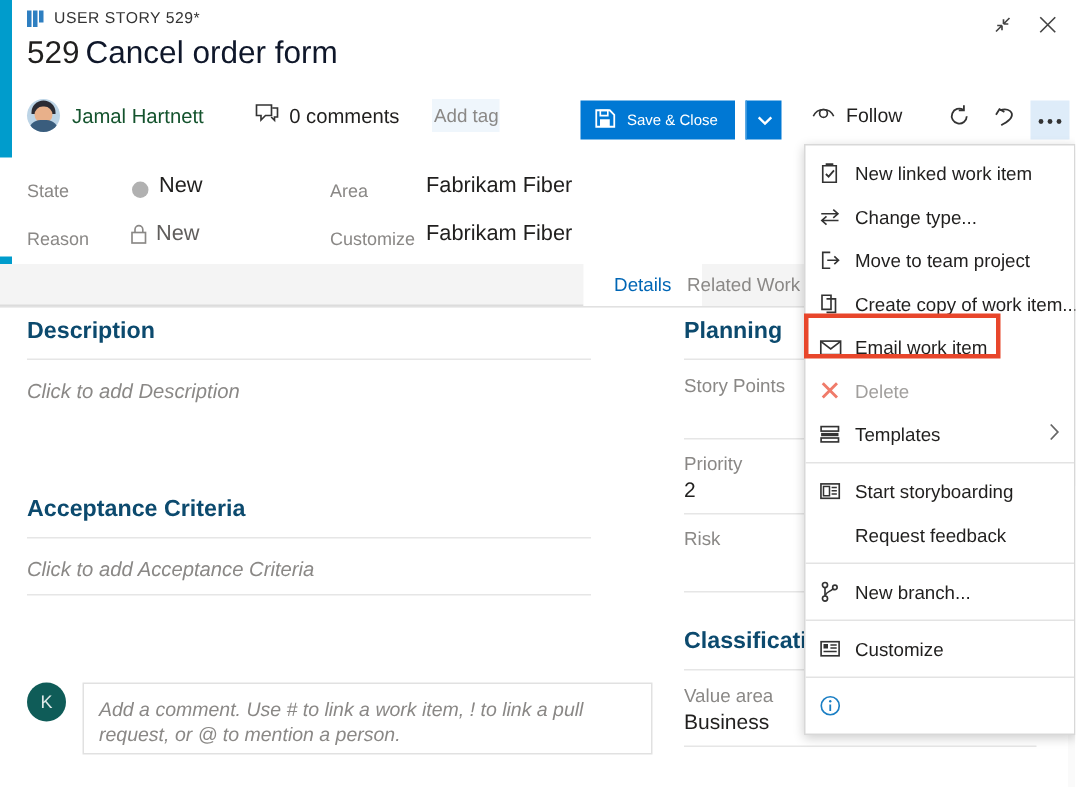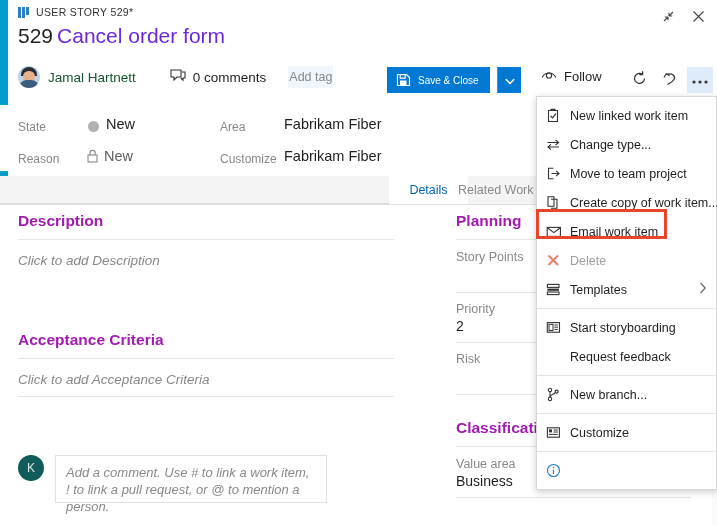--- a/index.html
+++ b/index.html
@@ -24,21 +24,21 @@
   .wi-type{position:absolute;left:18px;top:6px;display:flex;align-items:center;gap:6px;
            font-size:10.5px;letter-spacing:.35px;color:#333;}
   .wi-type-icon{width:12px;height:11px;display:inline-block;position:relative;}
   .wi-type-icon i{position:absolute;top:0;width:3px;height:11px;background:#2e7fc1;}
   .wi-type-icon i:nth-child(1){left:0;}
   .wi-type-icon i:nth-child(2){left:4px;}
   .wi-type-icon i:nth-child(3){left:8px;height:8px;}
 
   .title-row{position:absolute;left:18px;top:24px;display:flex;align-items:baseline;gap:4px;}
   .wi-id{font-size:21px;color:#201f1e;font-weight:400;}
-  .wi-title{font-size:21px;color:#6d28d9;font-weight:400;}
+  .wi-title{font-size:21px;color:#0f172a;font-weight:400;}
 
   
   .sub-row{position:absolute;left:18px;top:66px;display:flex;align-items:center;}
   .avatar-sm{width:22px;height:22px;border-radius:50%;background:#bcd4e6;overflow:hidden;position:relative;flex:none;}
   .avatar-sm .hair{position:absolute;left:3px;top:1px;width:16px;height:9px;border-radius:8px 8px 0 0;background:#2b2b33;}
   .avatar-sm .face{position:absolute;left:5px;top:5px;width:12px;height:11px;border-radius:6px;background:#e8b08a;}
   .avatar-sm .body{position:absolute;left:1px;bottom:0;width:20px;height:8px;border-radius:10px 10px 0 0;background:#3a5d7d;}
   .assignee{font-size:13.5px;color:#14532d;margin-left:8px;}
   .comments{display:flex;align-items:center;gap:7px;margin-left:34px;font-size:13.5px;color:#201f1e;cursor:pointer;}
   .add-tag{margin-left:22px;background:#eff6fc;color:#8a8886;font-size:12.5px;
@@ -66,33 +66,33 @@
   
   .tabbar{position:absolute;left:0;top:176px;width:575px;height:28px;background:#f4f4f4;border-bottom:1px solid #e1e1e1;}
   .tabbar .tabs-left-fill{position:absolute;left:0;top:0;width:389px;height:27px;background:#f4f4f4;border-bottom:1px solid #dcdcdc;}
   .tab{position:absolute;top:0;height:28px;display:flex;align-items:center;justify-content:center;
        font-size:12.5px;cursor:pointer;padding:0 12px;}
   .tab.active{background:#fff;color:#0066b5;}
   .tab.inactive{color:#8a8886;}
 
   
   .col-left{position:absolute;left:18px;top:212px;width:376px;}
-  .sec-h{font-size:15.5px;font-weight:bold;color:#a21caf;margin:0;}
+  .sec-h{font-size:15.5px;font-weight:bold;color:#0c4a6e;margin:0;}
   .sec-rule{height:1px;background:#e6e6e6;margin-top:9px;}
   .placeholder{font-style:italic;color:#8a8886;font-size:13.5px;margin-top:13px;}
 
   .col-right{position:absolute;left:456px;top:212px;width:235px;}
   .rl{font-size:12.5px;color:#8a8886;}
   .rv{font-size:14px;color:#201f1e;}
   .rrule{height:1px;background:#e6e6e6;}
 
   
   .disc-avatar{position:absolute;left:18px;top:455px;width:26px;height:26px;border-radius:50%;
                background:#0f5c58;color:#dfe9e8;font-size:12px;display:flex;align-items:center;justify-content:center;}
-  .disc-box{position:absolute;left:55px;top:455px;width:272px;height:48px;border:1px solid #e1e1e1;background:#fff;
+  .disc-box{position:absolute;left:55px;top:455px;width:380px;height:48px;border:1px solid #e1e1e1;background:#fff;
             box-sizing:border-box;padding:8px 10px;font-style:italic;color:#8a8886;font-size:13px;line-height:17px;cursor:text;}
 
   
   .menu{position:absolute;left:536px;top:96px;width:181px;background:#fff;
         border:1px solid #d8d8d8;box-shadow:0 2px 7px rgba(0,0,0,.20);z-index:50;padding:4px 0 4px 0;box-sizing:border-box;}
   .mi{position:relative;height:29px;display:flex;align-items:center;font-size:12.5px;color:#201f1e;cursor:pointer;padding-left:9px;}
   .mi .mi-ic{width:22px;flex:none;display:flex;align-items:center;justify-content:flex-start;color:#444;}
   .mi .mi-lbl{margin-left:2px;white-space:nowrap;}
   .mi.disabled{color:#a19f9d;cursor:default;}
   .mi .chev{position:absolute;right:9px;color:#666;font-size:13px;}

